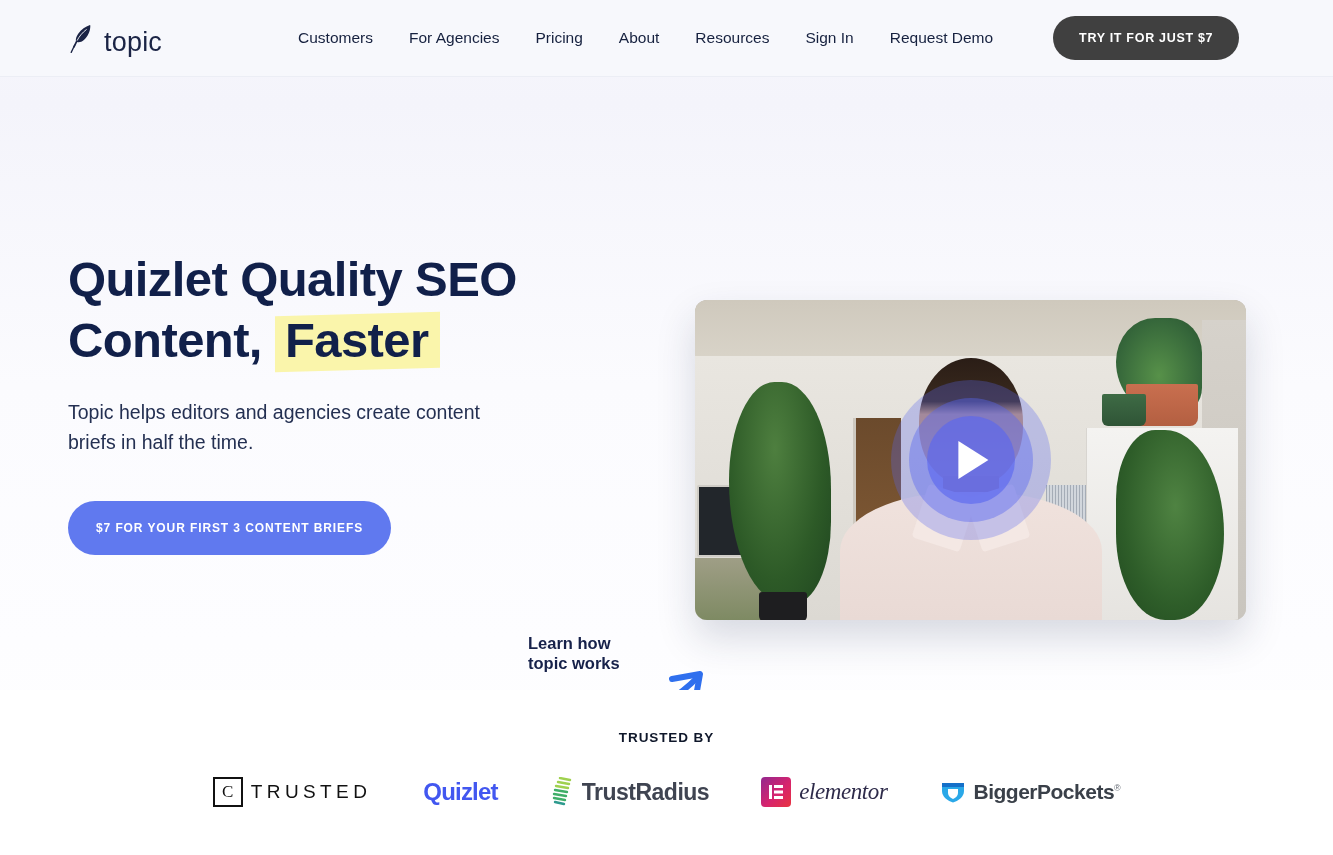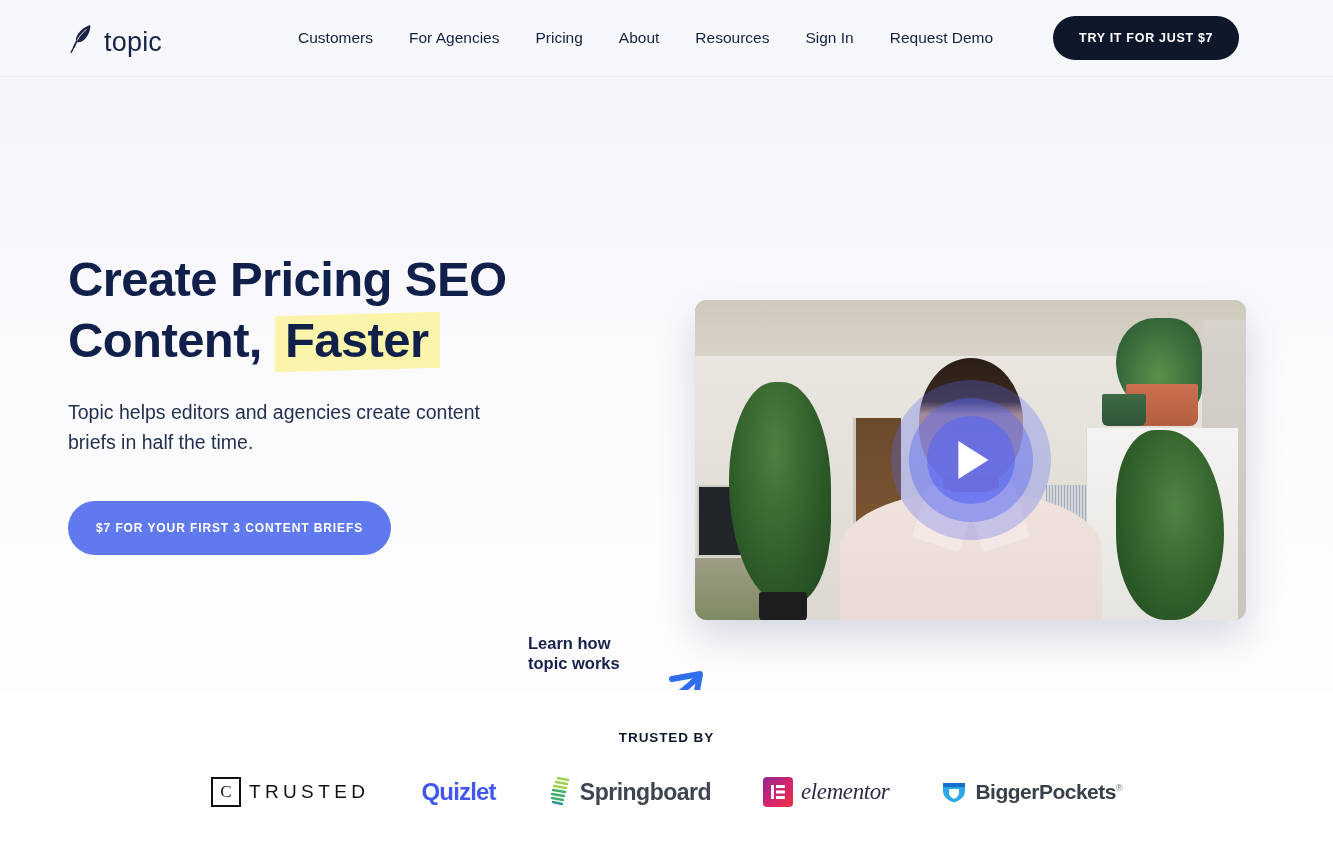--- a/index.html
+++ b/index.html
@@ -47,21 +47,21 @@
   .nav-link {
     font-size: 15.5px;
     color: #16213f;
     font-weight: 500;
     text-decoration: none;
     white-space: nowrap;
     cursor: pointer;
   }
   .nav-cta {
     margin-left: 60px;
-    background: #0f172a;
+    background: #404040;
     color: #ffffff;
     border: none;
     border-radius: 999px;
     padding: 0 26px;
     height: 44px;
     font-size: 12.5px;
     font-weight: 700;
     letter-spacing: 0.7px;
     font-family: "Liberation Sans", sans-serif;
     cursor: pointer;
@@ -364,21 +364,21 @@
     <a class="nav-link">Request Demo</a>
   </nav>
 
   <button class="nav-cta">TRY IT FOR JUST $7</button>
 </header>
 
 <section class="hero">
 
   <div class="hero-left">
     <h1 class="headline">
-      <span>Create Pricing SEO</span><br>
+      <span>Quizlet Quality SEO</span><br>
       <span>Content, </span><span class="hl-wrap"><span>Faster</span></span>
     </h1>
 
     <p class="subhead">Topic helps editors and agencies create content briefs in half the time.</p>
 
     <button class="hero-cta">$7 FOR YOUR FIRST 3 CONTENT BRIEFS</button>
   </div>
 
   <div class="hero-right">
     <div class="video-card">
@@ -436,21 +436,21 @@
     <div class="logo-item">
       <div class="quizlet-word">Quizlet</div>
     </div>
 
     <div class="logo-item">
       <svg class="sb-mark" viewBox="0 0 24 30">
         <path d="M10 1 L20 3 M8 5 L19 7 M6 9 L18 11" stroke="#9fd14e" stroke-width="2.4" stroke-linecap="round"></path>
         <path d="M5 13 L17 15 M4 17 L16 19 M4 21 L15 23" stroke="#3fae68" stroke-width="2.4" stroke-linecap="round"></path>
         <path d="M5 25 L14 27" stroke="#2e9a8e" stroke-width="2.4" stroke-linecap="round"></path>
       </svg>
-      <div class="sb-word">Springboard</div>
+      <div class="sb-word">TrustRadius</div>
     </div>
 
     <div class="logo-item">
       <div class="el-box">
         <svg width="16" height="16" viewBox="0 0 16 16">
           <rect x="1" y="1" width="3" height="14" fill="#ffffff"></rect>
           <rect x="6" y="1" width="9" height="3" fill="#ffffff"></rect>
           <rect x="6" y="6.5" width="9" height="3" fill="#ffffff"></rect>
           <rect x="6" y="12" width="9" height="3" fill="#ffffff"></rect>
         </svg>

